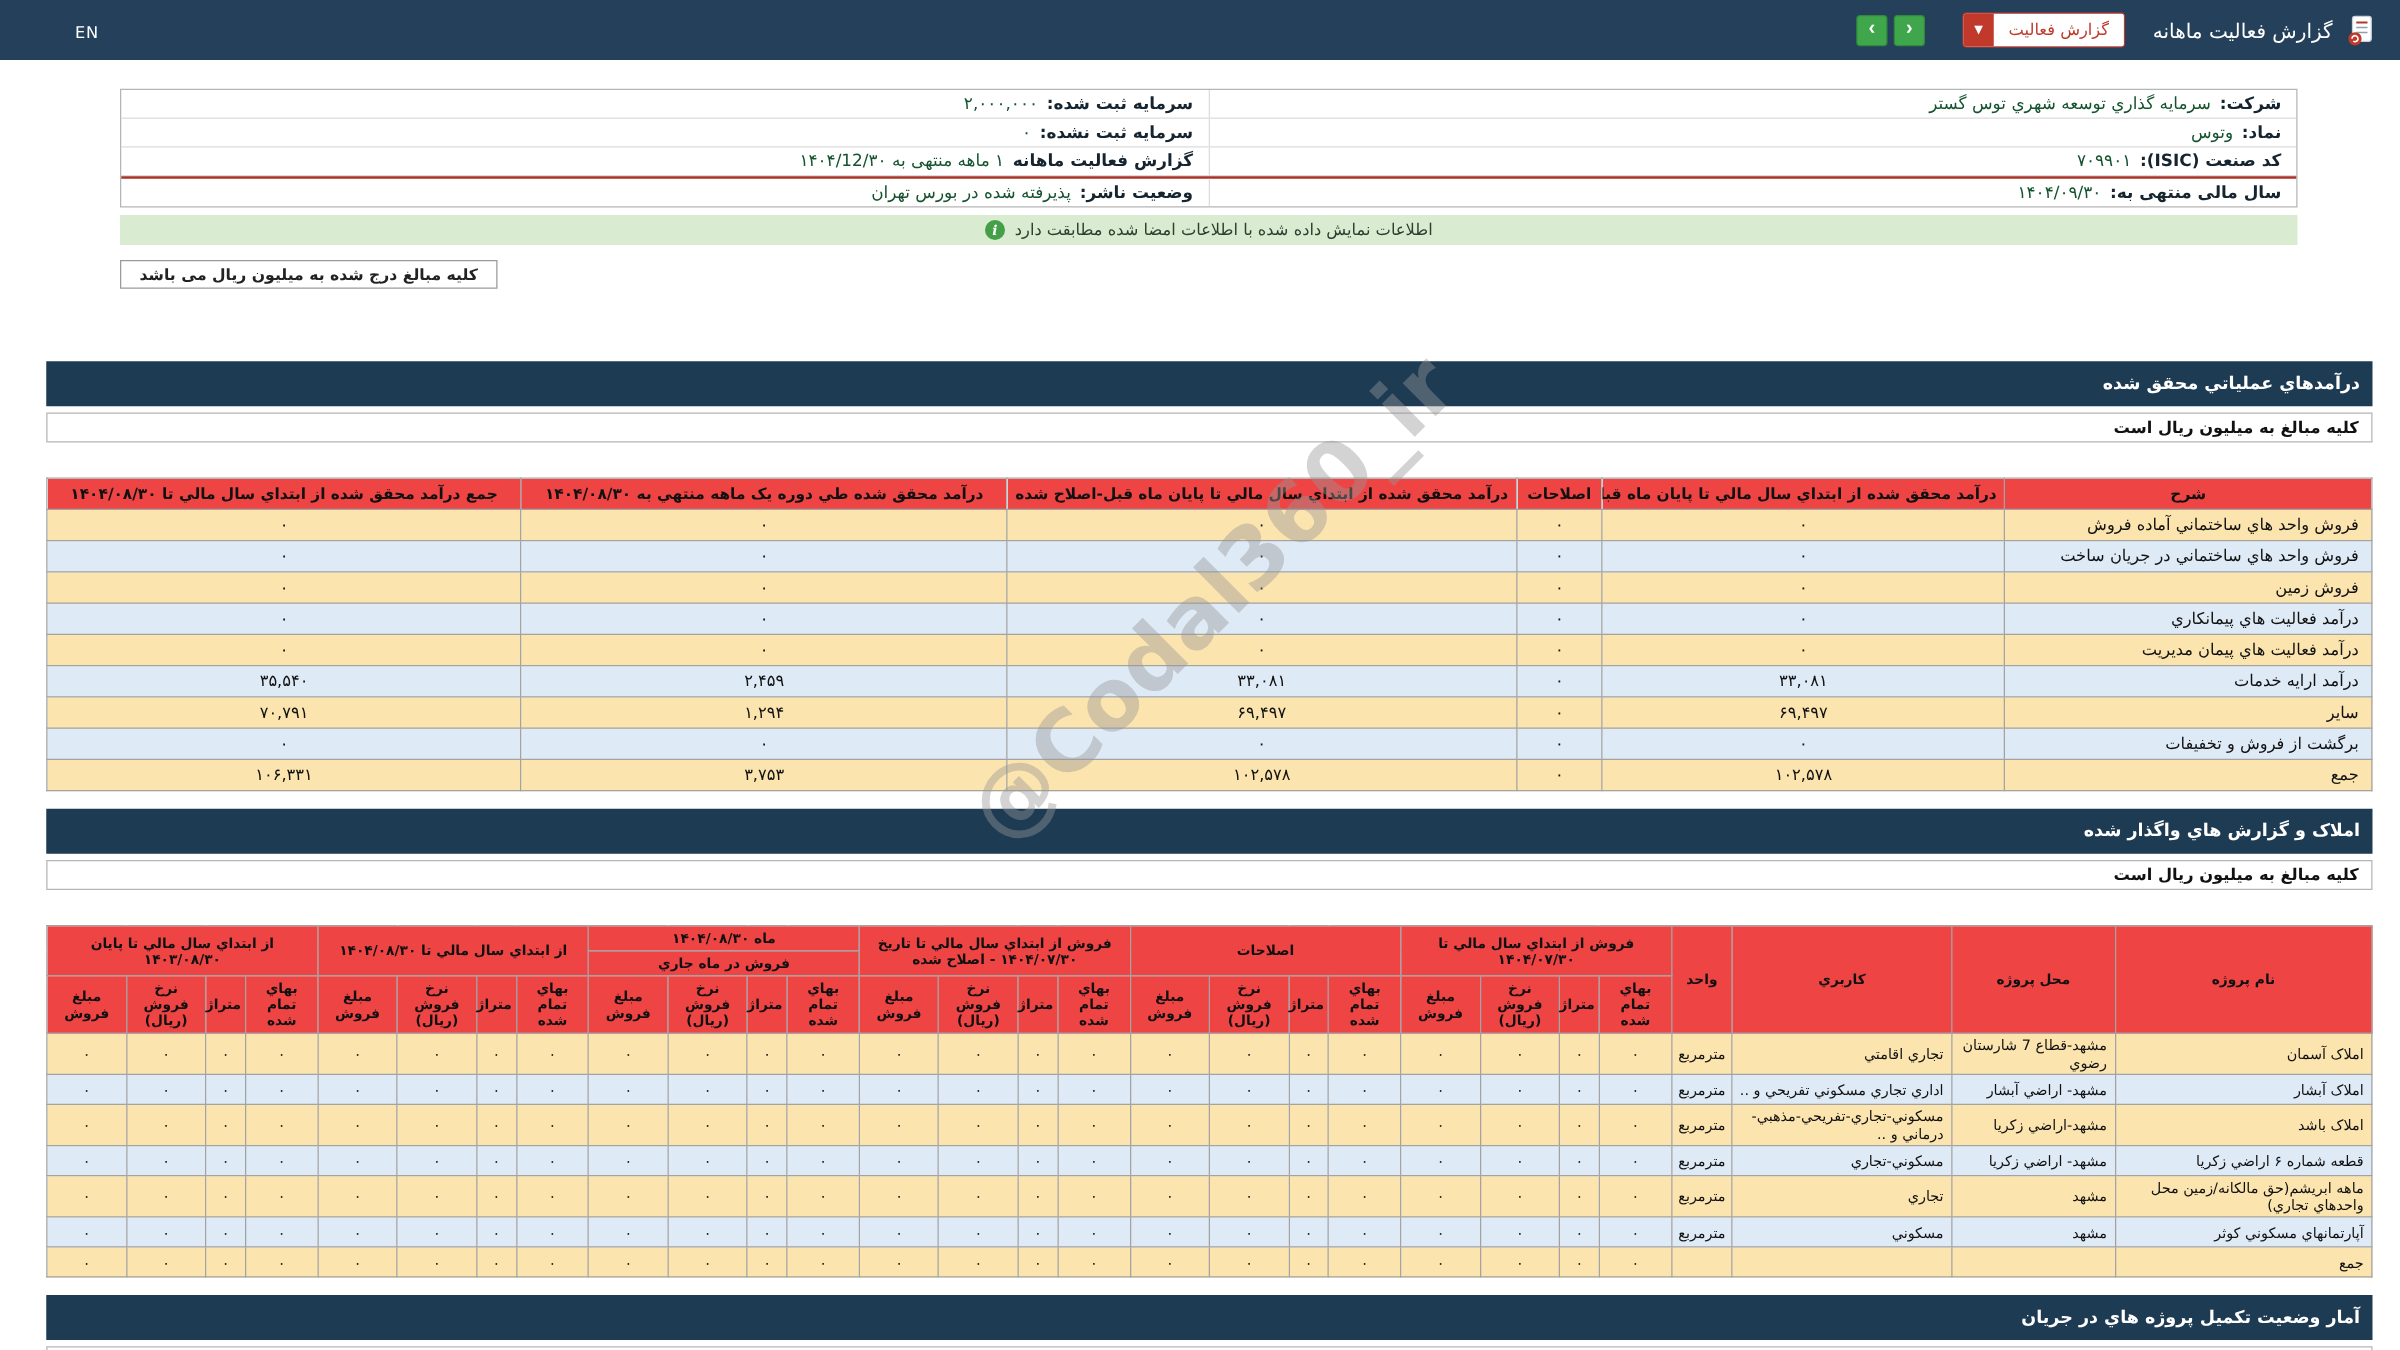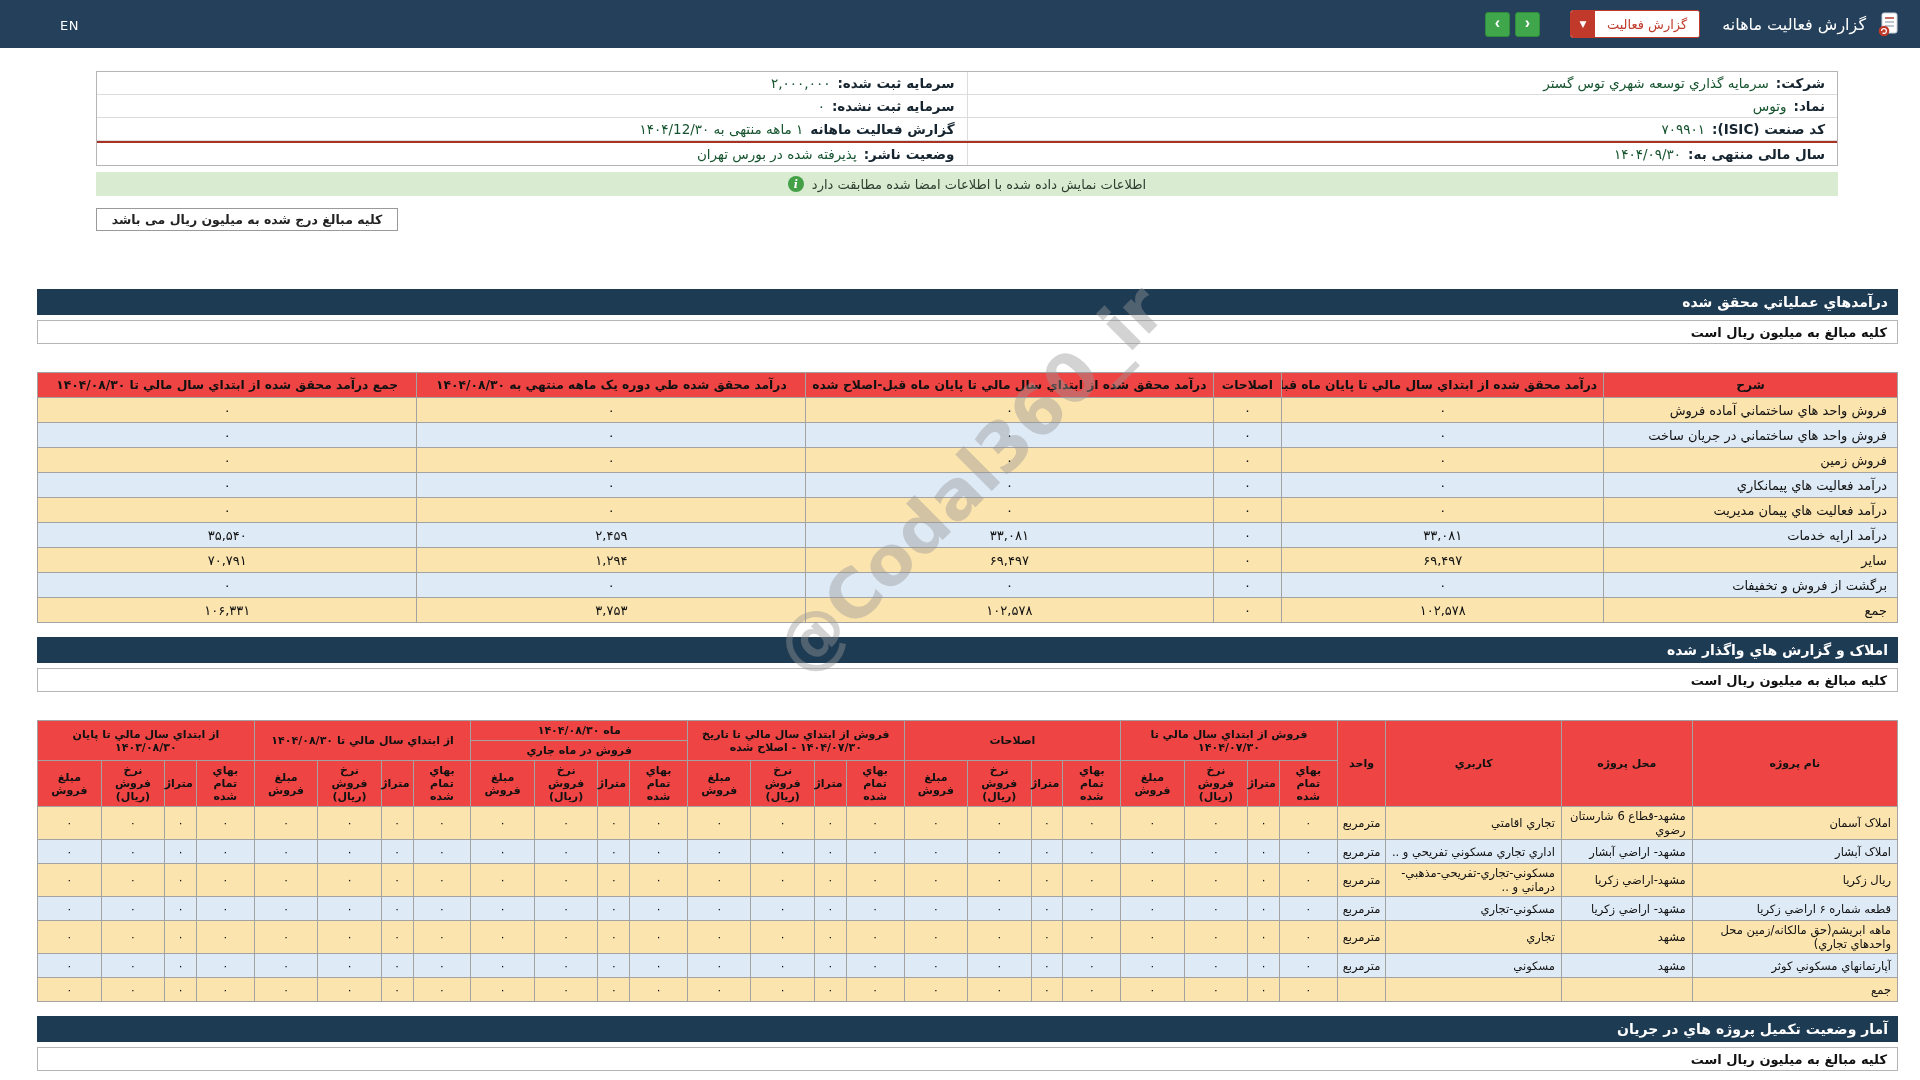--- a/index.html
+++ b/index.html
@@ -28,21 +28,21 @@
   .crow:last-child{border-bottom:none;border-top:2px solid #a93226;}
   .ccell{flex:1;display:flex;align-items:center;gap:7px;padding:1px 12px;min-height:22px;}
   .ccell.sep{border-right:1px solid #dcdcdc;}
   .clabel{font-weight:bold;color:#15242f;white-space:nowrap;}
   .cvalue{color:#14532d;white-space:nowrap;}
   
   .banner{width:1742px;margin:6px 82px 0 0;height:24px;background:#d9ecd2;display:flex;align-items:center;justify-content:center;gap:8px;font-size:13px;color:#2f3d2f;}
   .info-icon{width:16px;height:16px;border-radius:50%;background:#43a047;color:#fff;font-size:11px;font-weight:bold;font-style:italic;display:flex;align-items:center;justify-content:center;font-family:"DejaVu Serif",serif;}
   .note{width:302px;min-height:23px;border:1px solid #9a9a9a;margin:12px 1522px 0 0;display:flex;align-items:center;justify-content:center;font-size:12.5px;font-weight:600;color:#222;padding:2px 6px;}
   
-  .secbar{width:1861px;margin:14px 22px 0 0;height:26px;background:#1e3b54;color:#fff;font-size:14px;font-weight:bold;display:flex;align-items:center;padding:0 10px;}
+  .secbar{width:1861px;margin:14px 22px 0 0;height:36px;background:#1e3b54;color:#fff;font-size:14px;font-weight:bold;display:flex;align-items:center;padding:0 10px;}
   .secbar.first{margin-top:58px;}
   .subbar{width:1861px;margin:5px 22px 0 0;height:24px;border:1px solid #b5b5b5;display:flex;align-items:center;padding:0 10px;font-weight:bold;font-size:13px;background:#fff;color:#111;}
   
   table{border-collapse:collapse;table-layout:fixed;background:#fff;}
   th,td{border:1px solid #a3a3a3;vertical-align:middle;}
   th{background:#ef4444;font-weight:bold;color:#111;}
   
   .tbl1{width:1861px;margin:28px 22px 0 0;}
   .tbl1 th{font-size:12.3px;padding:5px 6px;text-align:center;white-space:nowrap;overflow:hidden;}
   .tbl1 td{font-size:13px;padding:3px 6px;text-align:center;height:25px;color:#111;}
@@ -313,21 +313,21 @@
         <th>مبلغ فروش</th>
         <th>بهاي تمام شده</th>
         <th>متراژ</th>
         <th>نرخ فروش (ریال)</th>
         <th>مبلغ فروش</th>
       </tr>
   </thead>
   <tbody id="t2-body">
       <tr class="wheat">
         <td class="fx0">املاک آسمان</td>
-        <td class="fx1">مشهد-قطاع 6 شارستان رضوي</td>
+        <td class="fx1">مشهد-قطاع 7 شارستان رضوي</td>
         <td class="fx2">تجاري اقامتي</td>
         <td class="fx3">مترمربع</td>
         <td>۰</td>
         <td class="mtr">۰</td>
         <td>۰</td>
         <td>۰</td>
         <td>۰</td>
         <td class="mtr">۰</td>
         <td>۰</td>
         <td>۰</td>
@@ -372,21 +372,21 @@
         <td>۰</td>
         <td class="mtr">۰</td>
         <td>۰</td>
         <td>۰</td>
         <td>۰</td>
         <td class="mtr">۰</td>
         <td>۰</td>
         <td>۰</td>
       </tr>
       <tr class="wheat">
-        <td class="fx0">ریال زکریا</td>
+        <td class="fx0">املاک باشد</td>
         <td class="fx1">مشهد-اراضي زکریا</td>
         <td class="fx2">مسکوني-تجاري-تفریحي-مذهبي- درماني و ..</td>
         <td class="fx3">مترمربع</td>
         <td>۰</td>
         <td class="mtr">۰</td>
         <td>۰</td>
         <td>۰</td>
         <td>۰</td>
         <td class="mtr">۰</td>
         <td>۰</td>

